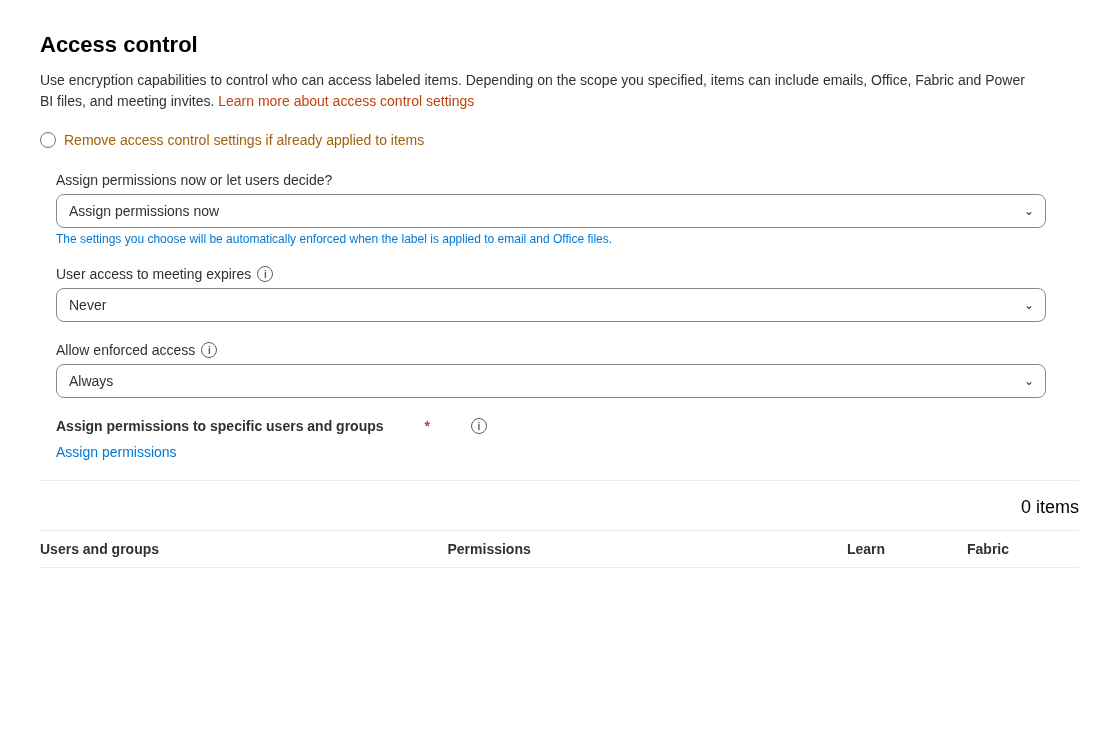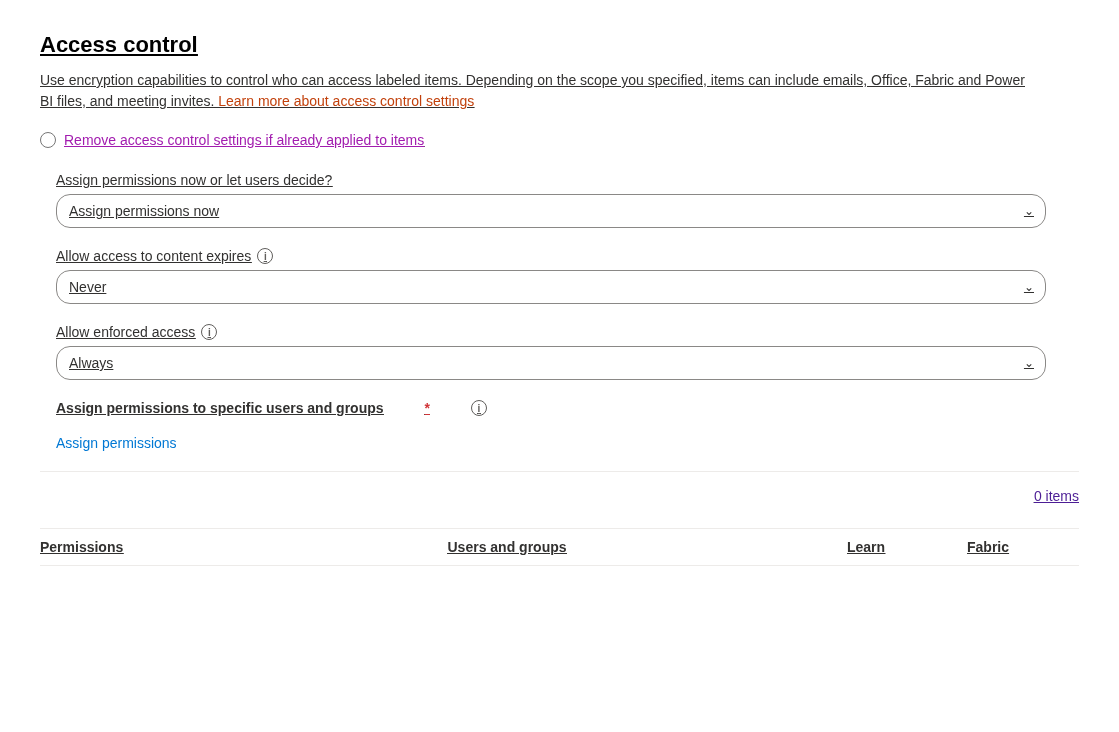--- a/index.html
+++ b/index.html
@@ -1,15 +1,15 @@
 <!DOCTYPE html>
 <html><head>
   <meta charset="utf-8">
   <style>
-    * { box-sizing: border-box; margin: 0; padding: 0; text-decoration: underline; }
+    * { box-sizing: border-box; margin: 0; padding: 0; }
     body {
       font-family: 'Segoe UI', -apple-system, BlinkMacSystemFont, sans-serif;
       font-size: 14px;
       color: #323130;
       background: #fff;
       padding: 32px 40px;
       width: 1119px;
       min-height: 732px;
     }
     h1 {
@@ -42,21 +42,21 @@
       cursor: pointer;
     }
     .radio-item input[type="radio"] {
       width: 16px;
       height: 16px;
       accent-color: #0078d4;
       cursor: pointer;
     }
     .radio-label {
       font-size: 14px;
-      color: #a21caf;
+      color: #a16207;
     }
     .section {
       margin-bottom: 20px;
       padding-left: 16px;
     }
     .section-label {
       font-size: 14px;
       font-weight: 400;
       color: #323130;
       margin-bottom: 6px;
@@ -85,21 +85,21 @@
     .required-star {
       color: #d13438;
     }
     .dropdown-wrapper {
       position: relative;
       max-width: 990px;
     }
     .dropdown-wrapper select {
       width: 100%;
       border: 1px solid #8a8886;
-      border-radius: 14px;
+      border-radius: 8px;
       padding: 8px 36px 8px 12px;
       font-size: 14px;
       color: #323130;
       background: #fff;
       appearance: none;
       -webkit-appearance: none;
       cursor: pointer;
       font-family: inherit;
     }
     .chevron-icon {
@@ -115,35 +115,35 @@
       font-size: 12px;
       color: #0078d4;
       margin-top: 4px;
     }
     .assign-permissions-link {
       color: #0078d4;
       text-decoration: none;
       font-size: 14px;
       cursor: pointer;
       display: inline-block;
-      margin-top: 13px;
+      margin-top: 4px;
     }
     .divider {
       border: none;
       border-top: 1px solid #edebe9;
       margin: 16px 0;
     }
     .table-section {
       margin-top: 8px;
     }
     .items-count {
       text-align: right;
-      font-size: 14px;
-      color: #4c1d95;
-      margin-bottom: 24px;
+      font-size: 18px;
+      color: #000000;
+      margin-bottom: 12px;
     }
     .table-header {
       display: grid;
       grid-template-columns: 1fr 1fr 120px 120px;
       border-top: 1px solid #edebe9;
       border-bottom: 1px solid #edebe9;
       padding: 10px 0;
     }
     .table-header-cell {
       font-size: 14px;
@@ -177,25 +177,26 @@
   <div class="section-label">
     <span>Assign permissions now or let users decide?</span>
   </div>
   <div class="dropdown-wrapper">
     <select>
       <option>Assign permissions now</option>
       <option>Let users assign permissions when they apply the label</option>
     </select>
     <span class="chevron-icon">⌄</span>
   </div>
+  <div class="hint-text">The settings you choose will be automatically enforced when the label is applied to email and Office files.</div>
 </div>
 
 <div class="section">
   <div class="section-label">
-    <span>Allow access to content expires</span>
+    <span>User access to meeting expires</span>
     <span class="info-icon">i</span>
   </div>
   <div class="dropdown-wrapper">
     <select>
       <option>Never</option>
       <option>On a specific date</option>
       <option>A number of days after label is applied</option>
     </select>
     <span class="chevron-icon">⌄</span>
   </div>
@@ -222,18 +223,18 @@
     <span class="required-star">*</span>
     <span class="info-icon">i</span>
   </div>
   <a href="#" class="assign-permissions-link">Assign permissions</a>
 </div>
 
 <div class="table-section">
   <hr class="divider">
   <div class="items-count">0 items</div>
   <div class="table-header">
+    <div class="table-header-cell">Users and groups</div>
     <div class="table-header-cell">Permissions</div>
-    <div class="table-header-cell">Users and groups</div>
     <div class="table-header-cell">Learn</div>
     <div class="table-header-cell">Fabric</div>
   </div>
 </div>
 
 </body></html>

